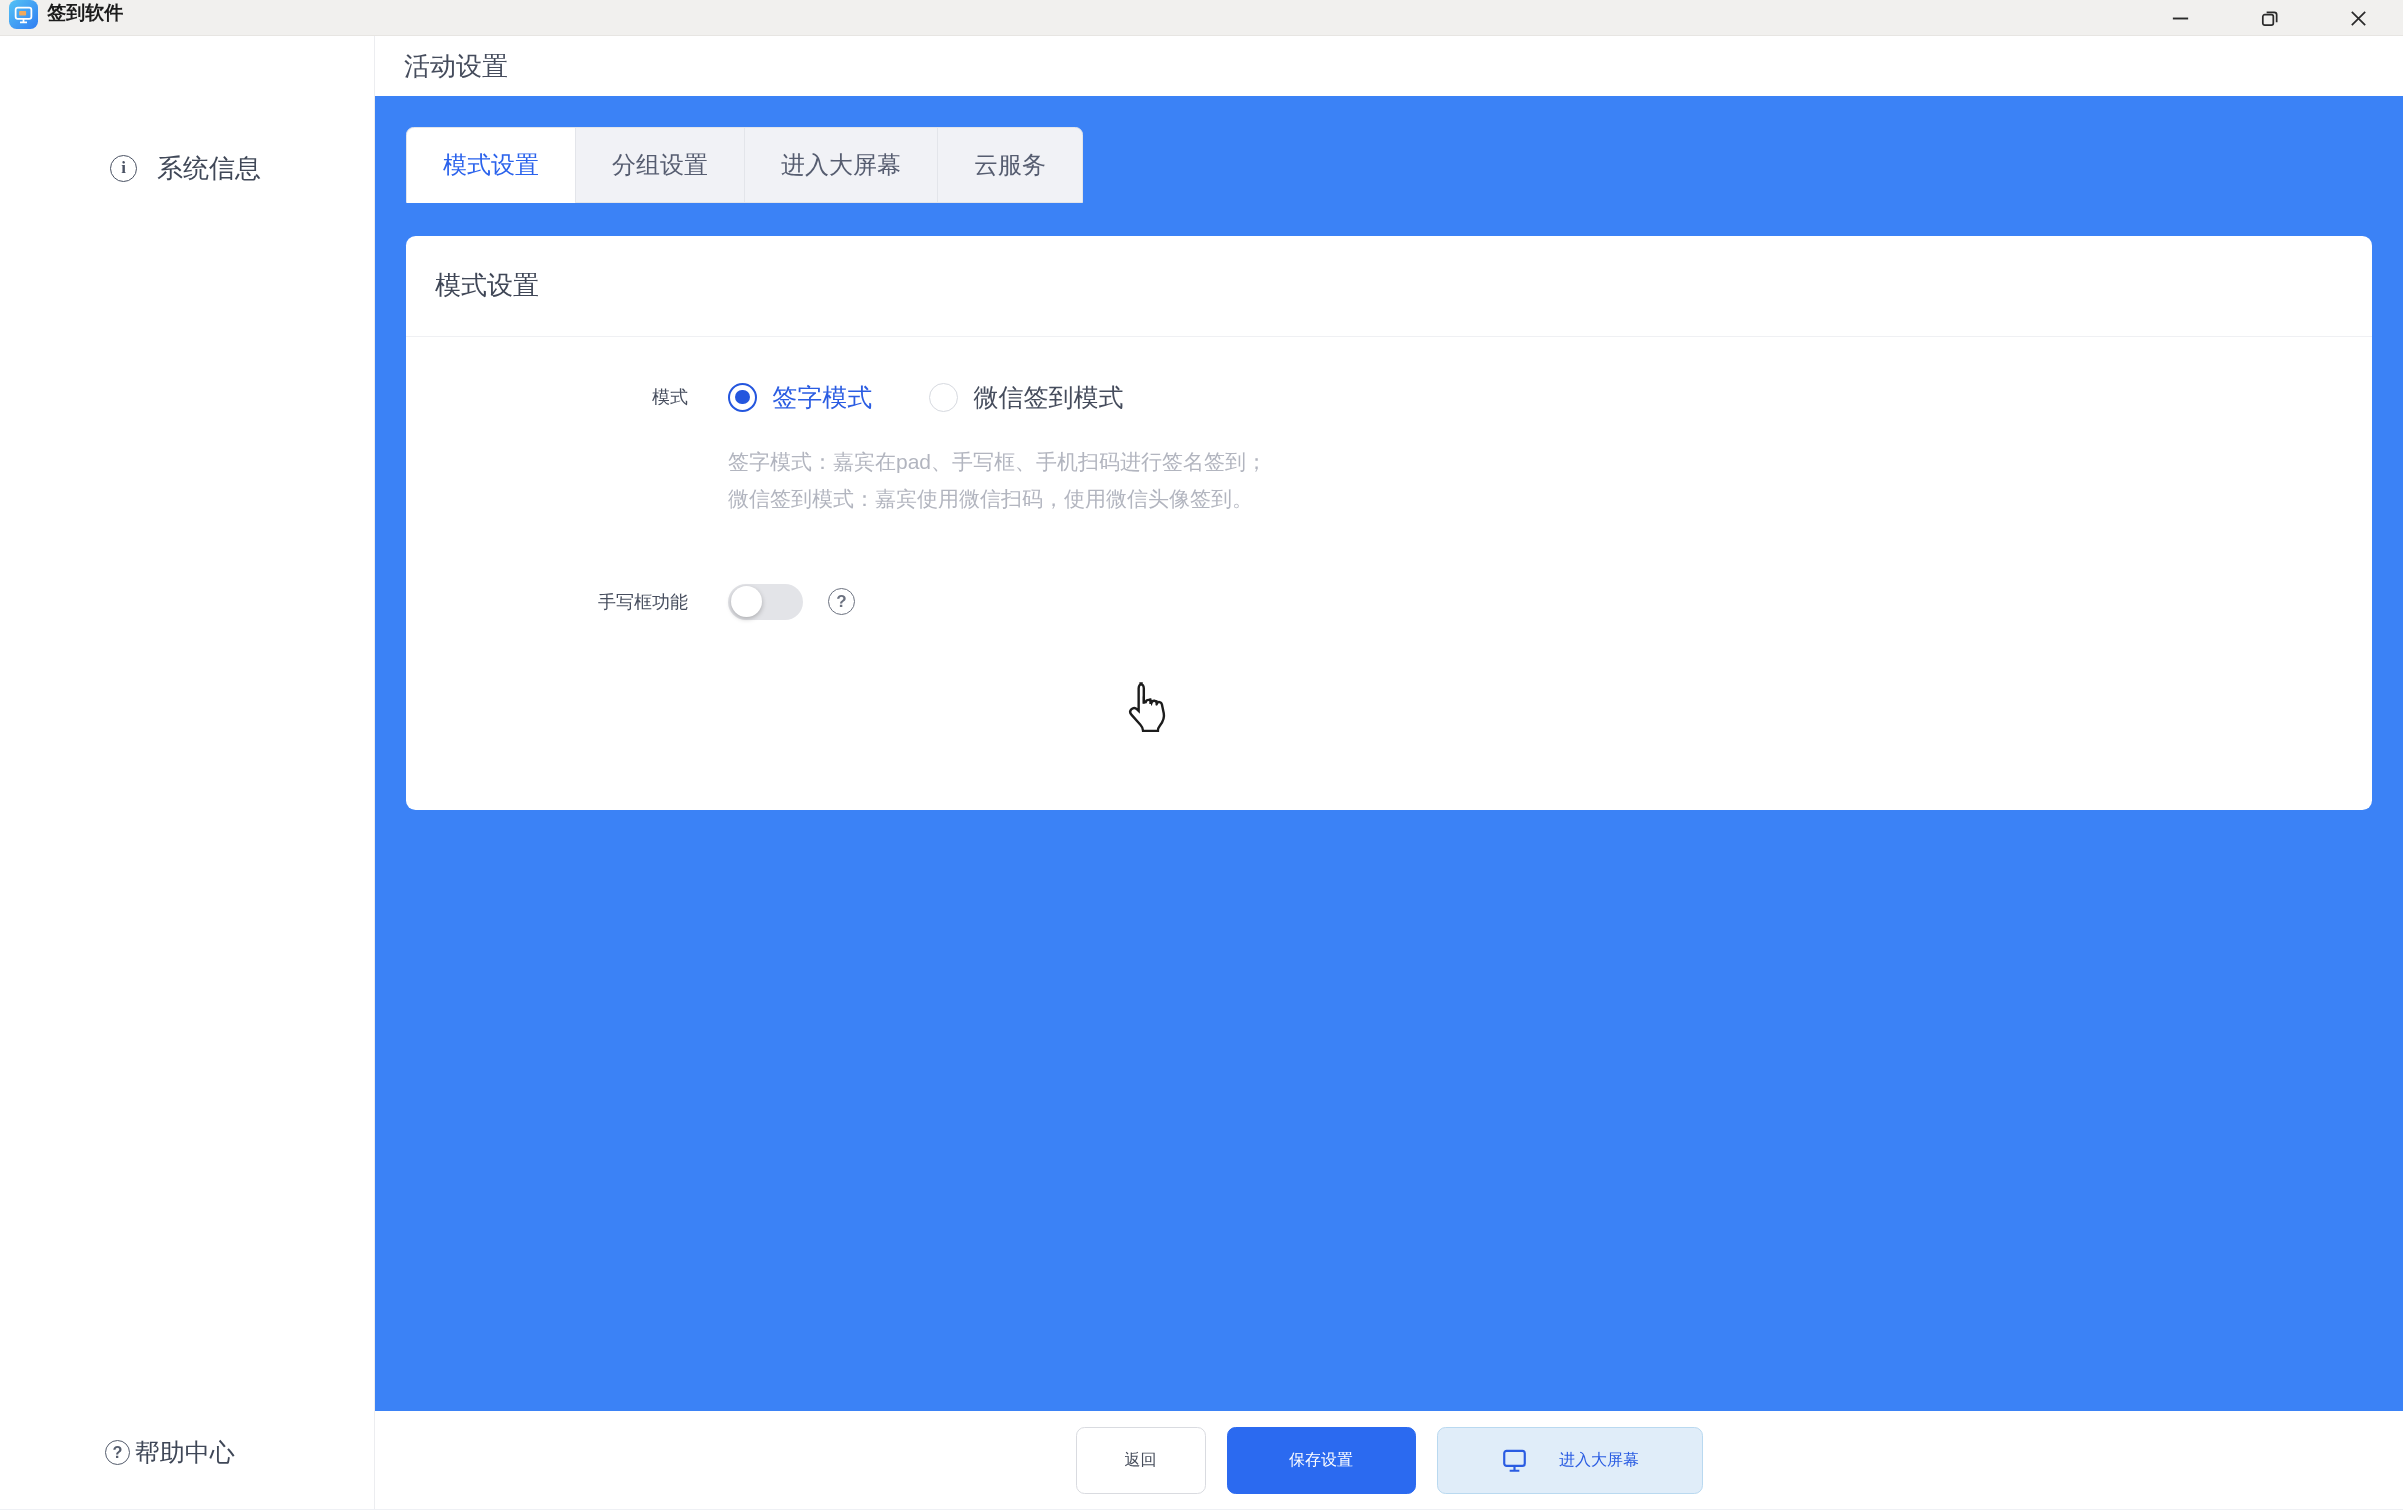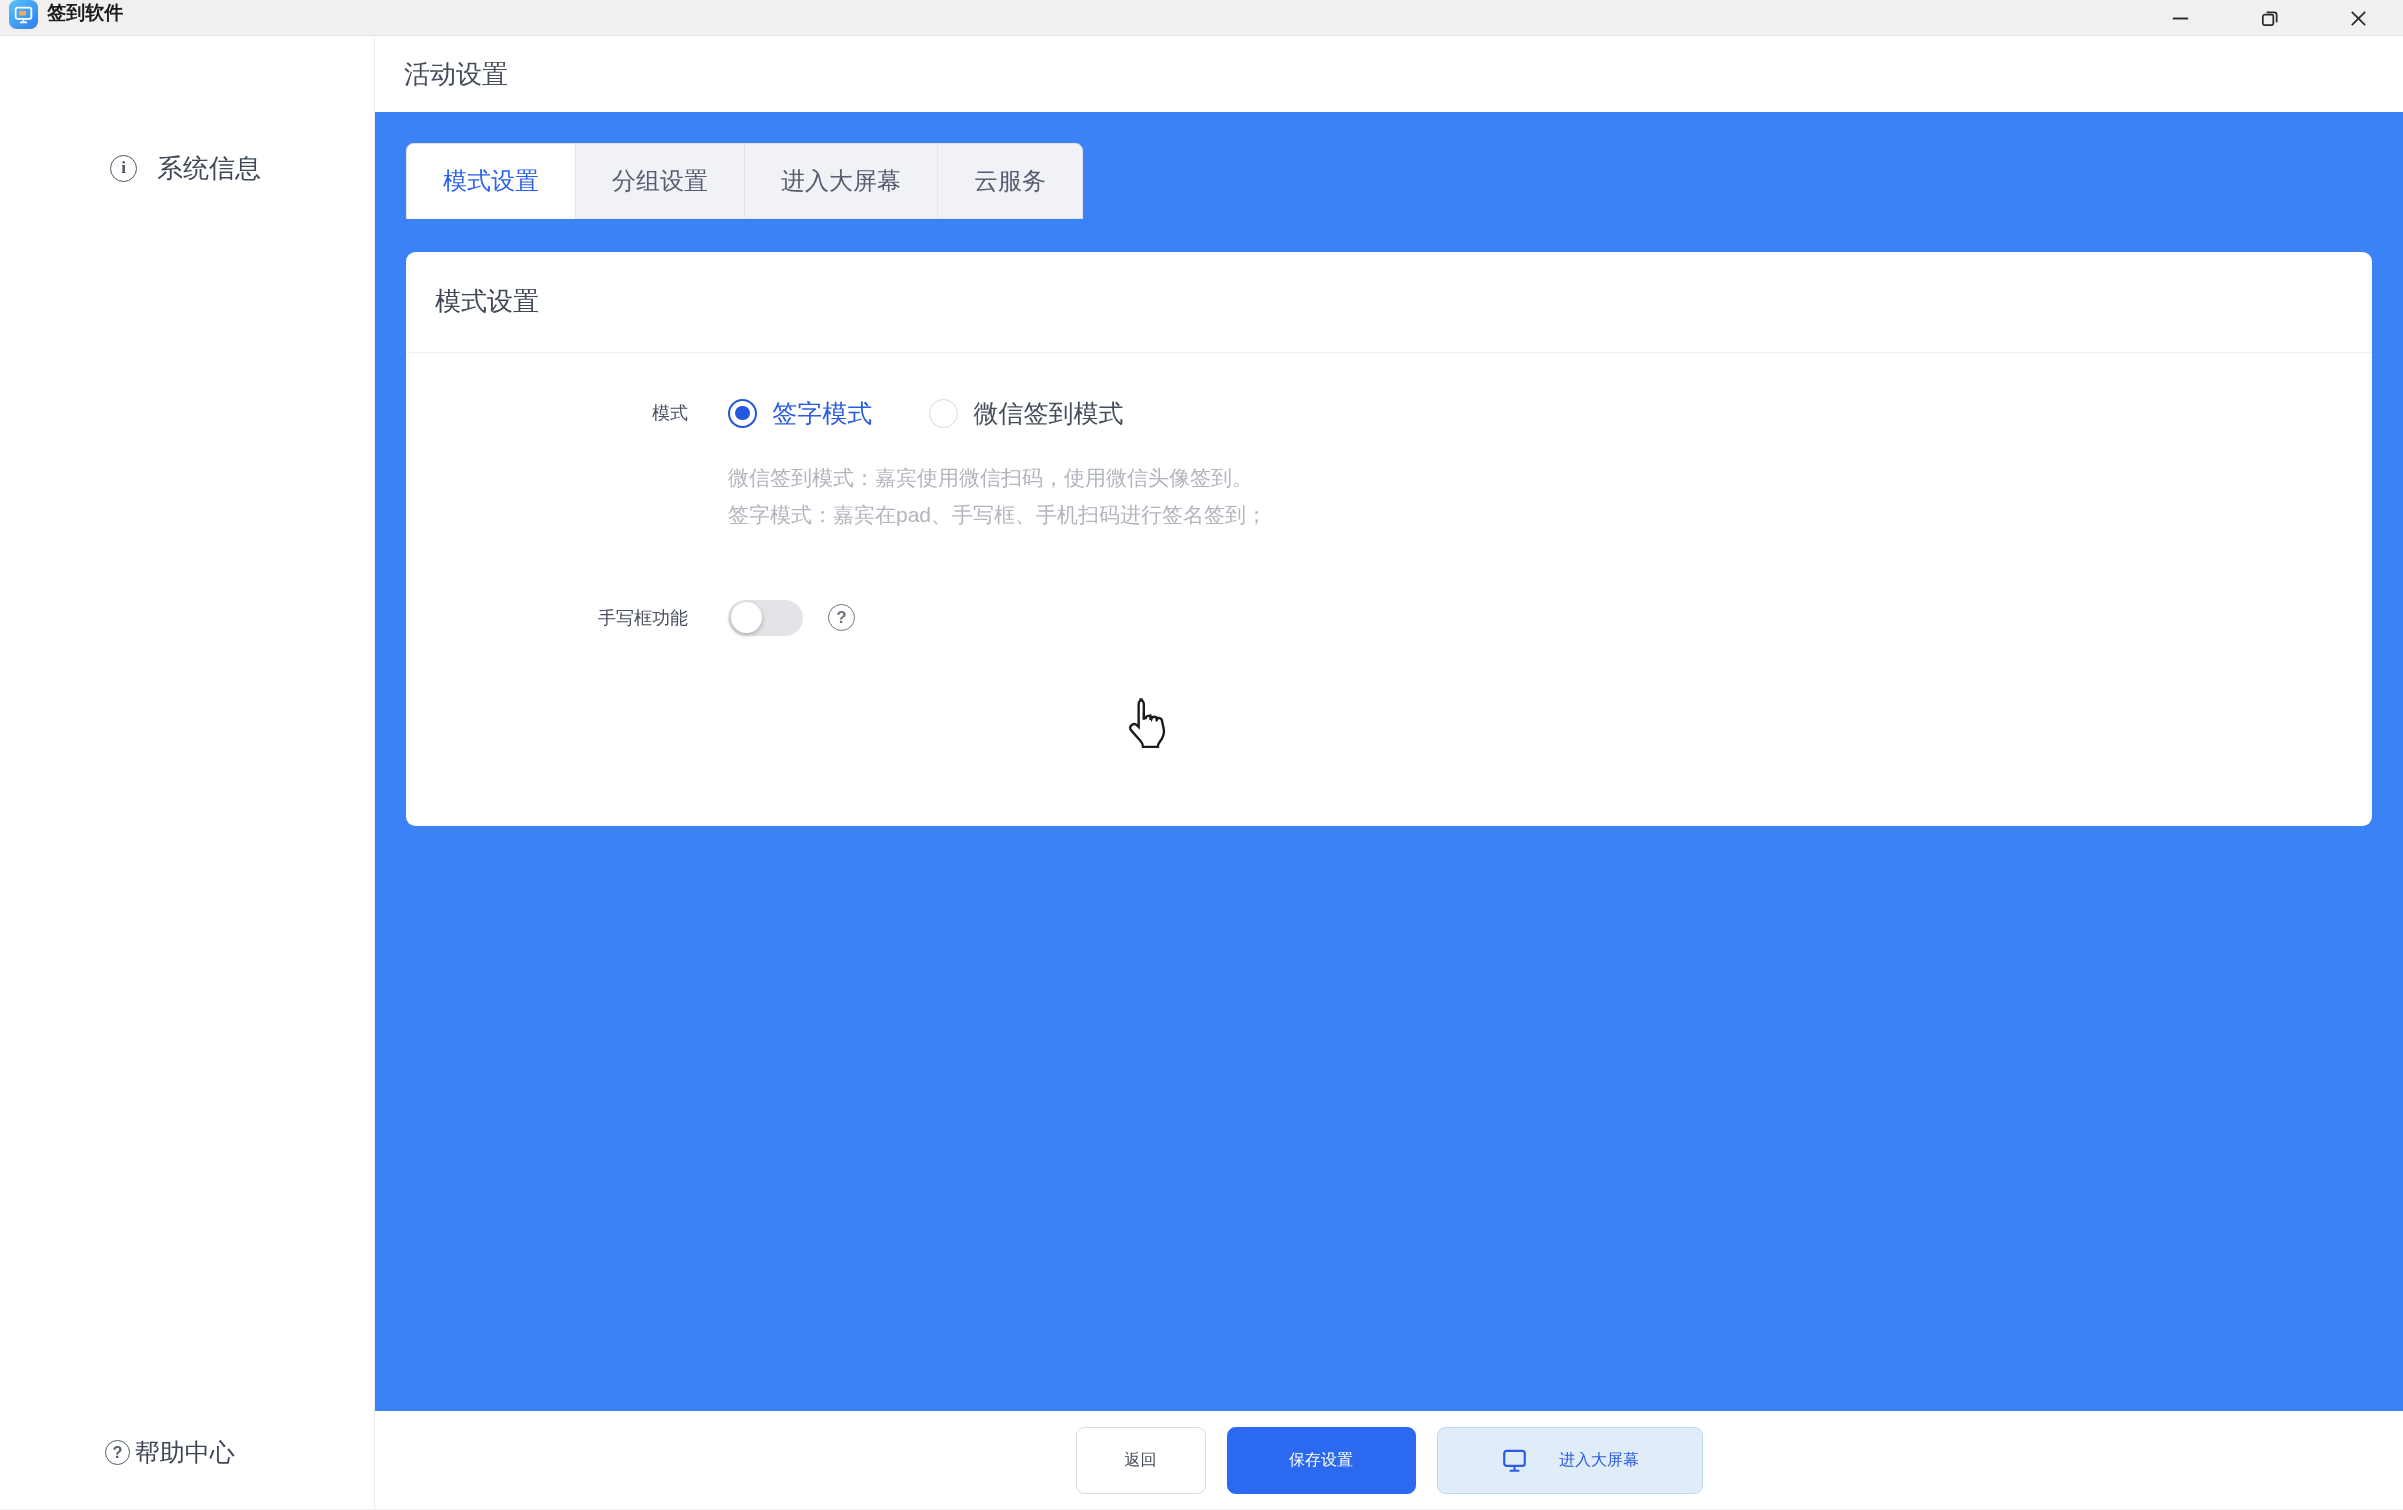--- a/index.html
+++ b/index.html
@@ -28,21 +28,21 @@
   .circle-i { width:27px; height:27px; border:1.9px solid #4a5263; border-radius:50%; display:flex; align-items:center; justify-content:center;
     font-size:17px; font-weight:700; font-family:"Liberation Serif",serif; }
   .menu-bars { display:flex; flex-direction:column; gap:6.7px; width:27px; }
   .menu-bars i { display:block; height:2.9px; background:#4a5263; border-radius:1px; }
   .help-center { position:absolute; left:105px; bottom:40px; display:flex; align-items:center; font-size:25px; color:#3f4757; }
   .q-circle { width:25px; height:25px; border:1.9px solid #555d6d; border-radius:50%; font-size:16.3px; font-weight:700; color:#555d6d;
     display:flex; align-items:center; justify-content:center; margin-right:4.8px; }
 
   
   .main { flex:1; display:flex; flex-direction:column; min-width:0; }
-  .page-header { height:76px; background:#ffffff; display:flex; align-items:center; padding-left:29px;
+  .page-header { height:60px; background:#ffffff; display:flex; align-items:center; padding-left:29px;
     font-size:26px; color:#454c5c; flex:0 0 auto; }
   .content { flex:1; background:#3b82f6; padding:31px 31px 0 31px; position:relative; }
 
   
   .tabs { display:flex; width:max-content; border:1px solid #e3e5ea; border-radius:7.6px 7.6px 0 0; background:#f1f2f6; overflow:visible; }
   .tab { height:74px; padding:0 36px; display:flex; align-items:center; font-size:24px; color:#565d70;
     border-right:1px solid #e3e5ea; cursor:default; position:relative; }
   .tab:last-child { border-right:none; }
   .tab.active { background:#ffffff; color:#2a62ec; border-radius:7.6px 0 0 0; }
   .tab.active::after { content:''; position:absolute; left:0; right:0; bottom:-1px; height:1px; background:#fff; }
@@ -162,22 +162,22 @@
                 <span class="radio-label">签字模式</span>
               </div>
               <div class="radio-opt unchecked">
                 <span class="radio-dot"></span>
                 <span class="radio-label">微信签到模式</span>
               </div>
             </div>
           </div>
 
           <div class="helper">
+            <div>签字模式：嘉宾在pad、手写框、手机扫码进行签名签到；</div>
             <div>微信签到模式：嘉宾使用微信扫码，使用微信头像签到。</div>
-            <div>签字模式：嘉宾在pad、手写框、手机扫码进行签名签到；</div>
           </div>
 
           <div class="form-row toggle-row-1">
             <div class="form-label">手写框功能</div>
             <div class="form-ctrl">
               <div class="toggle">
                   <span class="knob"></span>
                 </div>
               <div class="help-icon">?</div>
             </div>

